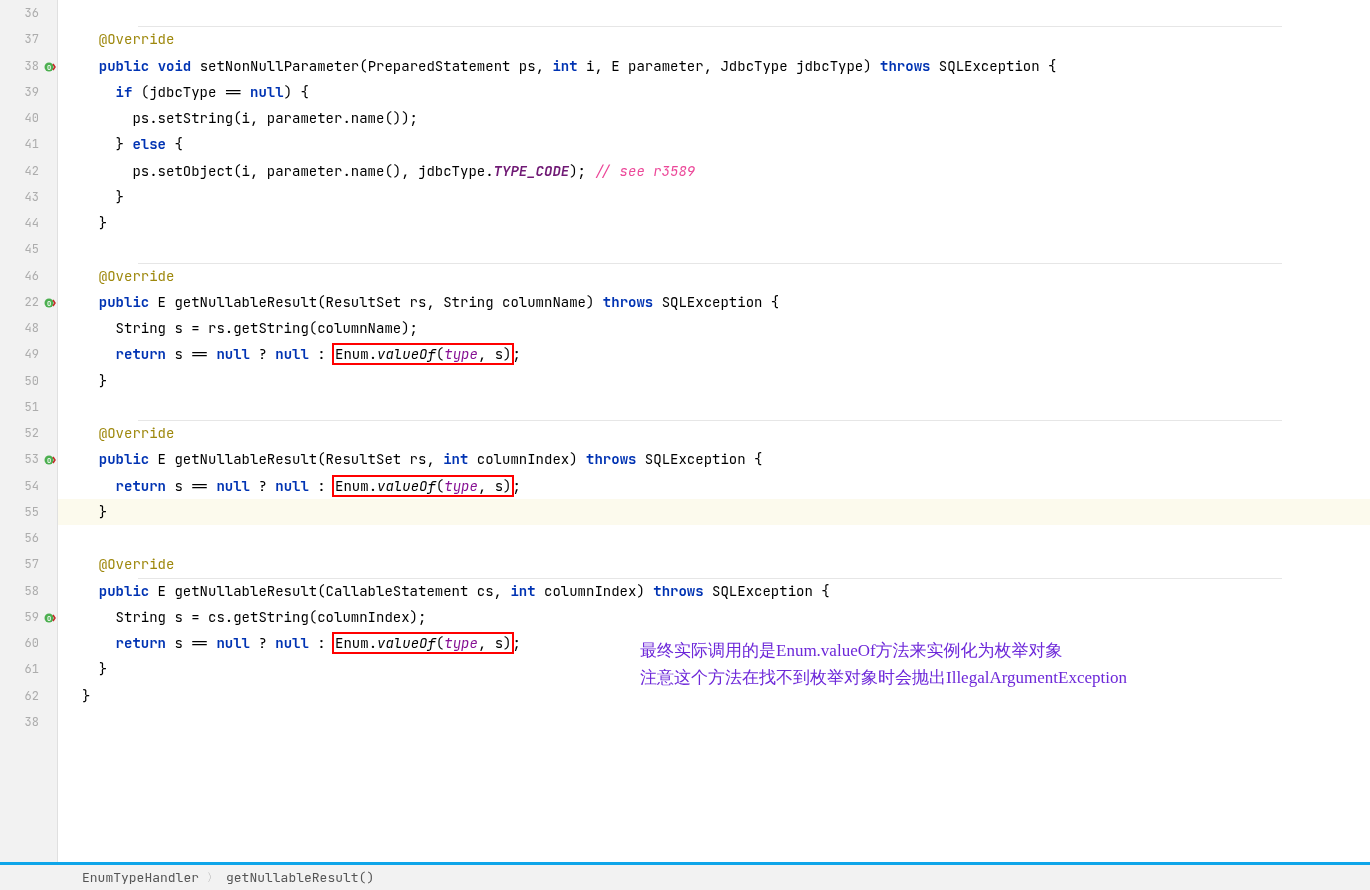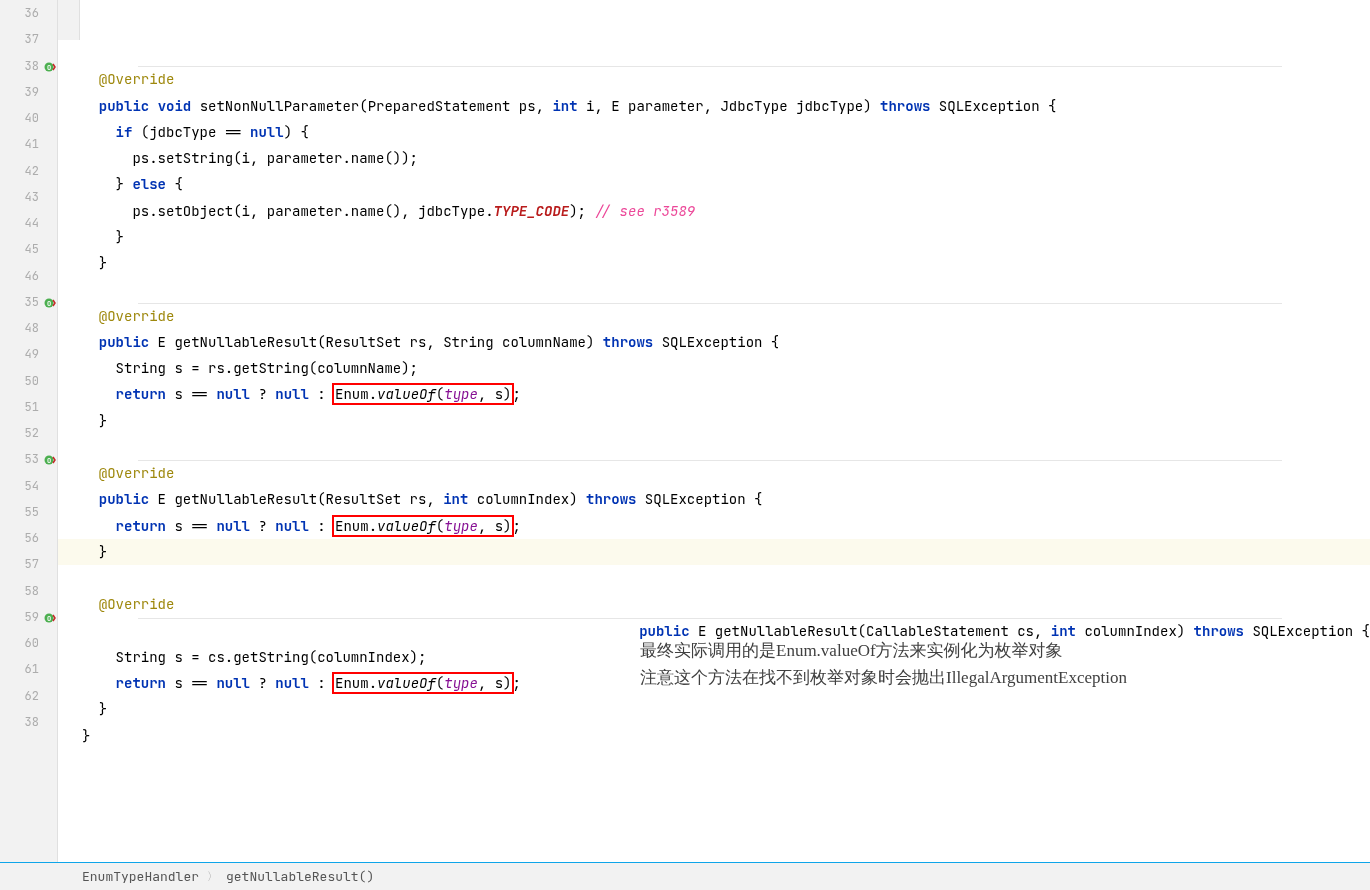--- a/index.html
+++ b/index.html
@@ -2,33 +2,33 @@
 <html><head>
 <meta charset="utf-8">
 <style>
 * { margin:0; padding:0; box-sizing:border-box; }
 body { font-family:"JetBrains Mono","Consolas",monospace; font-size:14px; background:#fff; color:#000; overflow:hidden; }
 .editor { display:flex; height:862px; position:relative; }
 .gutter { width:58px; background:#f2f2f2; border-right:1px solid #e0e0e0; flex-shrink:0; text-align:right; padding-right:18px; color:#adadad; position:relative; }
 .gutter-line { height:26.25px; line-height:26.25px; font-size:12px; }
 .marker-col { position:absolute; top:0; left:58px; width:22px; height:100%; background:#f2f2f2; border-right:1px solid #e0e0e0; }
 .marker { position:absolute; left:3px; width:14px; height:14px; }
-.code-area { flex:1; padding-left:24px; position:relative; background:#fff;margin-top:40px; }
+.code-area { flex:1; padding-left:24px; position:relative; background:#fff; }
 .code-line { height:26.25px; line-height:26.25px; white-space:pre; position:relative; }
 .kw { color:#0033b3; font-weight:bold; }
 .ann { color:#9e880d; }
 .field { color:#871094; font-style:italic; }
-.const { color:#b91c1c; font-style:italic; font-weight:bold; }
+.const { color:#701a75; font-style:italic; font-weight:bold; }
 .method-italic { font-style:italic; }
 .comment { color:#ec4899; font-style:italic; }
 .caret-line { background:#fcfaed; position:absolute; left:0; right:0; height:26.25px; }
 .red-box { border:2px solid #ff0000; padding:0 1px; margin:0 -2px; }
-.breadcrumb { position:absolute; bottom:0; left:0; right:0; height:28px; background:#f2f2f2; border-top:1px solid #0ea5e9; display:flex; align-items:center; padding-left:82px; font-size:13px; color:#555; }
+.breadcrumb { position:absolute; bottom:0; left:0; right:0; height:28px; background:#f2f2f2; border-top:3px solid #0ea5e9; display:flex; align-items:center; padding-left:82px; font-size:13px; color:#555; }
 .breadcrumb-sep { margin:0 8px; color:#aaa; font-size:11px; }
-.annot { position:absolute; color:#404040; font-family:"SimSun","Songti SC",serif; font-size:17px; line-height:1.6; }
+.annot { position:absolute; color:#6d28d9; font-family:"SimSun","Songti SC",serif; font-size:17px; line-height:1.6; }
 .fold { position:absolute; color:#c0c0c0; font-size:10px; width:10px; text-align:center; }
 .sep-line { position:absolute; left:80px; right:88px; height:1px; background:#e6e6e6; }
 svg.ico { width:12px; height:12px; }
 .bulb { position:absolute; width:14px; height:14px; }
 </style>
 </head>
 <body>
 
 <div class="editor">
   <div class="gutter">
@@ -41,21 +41,21 @@
           <path d="M9 9 L11 6 L9 3" stroke="#c62828" stroke-width="1.5" fill="none"></path>
         </svg></div>
       <div class="gutter-line">39</div>
       <div class="gutter-line">40</div>
       <div class="gutter-line">41</div>
       <div class="gutter-line">42</div>
       <div class="gutter-line">43</div>
       <div class="gutter-line">44</div>
       <div class="gutter-line">45</div>
       <div class="gutter-line">46</div>
-      <div class="gutter-line">35</div>
+      <div class="gutter-line">22</div>
       <div class="marker" style="top: 294.75px; left: 42px;"><svg class="ico" viewBox="0 0 12 12">
           <circle cx="5" cy="6" r="4.5" fill="#4caf50"></circle>
           <text x="5" y="9" font-size="7" fill="#fff" text-anchor="middle" font-weight="bold">O</text>
           <path d="M9 9 L11 6 L9 3" stroke="#c62828" stroke-width="1.5" fill="none"></path>
         </svg></div>
       <div class="gutter-line">48</div>
       <div class="gutter-line">49</div>
       <div class="gutter-line">50</div>
       <div class="gutter-line">51</div>
       <div class="gutter-line">52</div>
@@ -140,21 +140,21 @@
       <div class="code-line" style="position: relative;"></div>
       <div class="sep-line" style="top: 420px;"></div>
       <div class="code-line" style="position: relative;">  <span class="ann">@Override</span></div>
       <div class="code-line" style="position: relative;">  <span class="kw">public</span> E getNullableResult(ResultSet rs, <span class="kw">int</span> columnIndex) <span class="kw">throws</span> SQLException {</div>
       <div class="caret-line" style="top: 498.75px;"></div>
       <div class="code-line" style="position: relative;">    <span class="kw">return</span> s == <span class="kw">null</span> ? <span class="kw">null</span> : <span class="red-box">Enum.<span class="method-italic">valueOf</span>(<span class="field">type</span>, s)</span>;</div>
       <div class="code-line" style="position: relative;">  }</div>
       <div class="code-line" style="position: relative;"></div>
       <div class="sep-line" style="top: 577.5px;"></div>
       <div class="code-line" style="position: relative;">  <span class="ann">@Override</span></div>
-      <div class="code-line" style="position: relative; text-align: right;">  <span class="kw">public</span> E getNullableResult(CallableStatement cs, <span class="kw">int</span> columnIndex) <span class="kw">throws</span> SQLException {</div>
+      <div class="code-line" style="position: relative;">  <span class="kw">public</span> E getNullableResult(CallableStatement cs, <span class="kw">int</span> columnIndex) <span class="kw">throws</span> SQLException {</div>
       <div class="code-line" style="position: relative;">    String s = cs.getString(columnIndex);</div>
       <div class="code-line" style="position: relative;">    <span class="kw">return</span> s == <span class="kw">null</span> ? <span class="kw">null</span> : <span class="red-box">Enum.<span class="method-italic">valueOf</span>(<span class="field">type</span>, s)</span>;</div>
       <div class="code-line" style="position: relative;">  }</div>
       <div class="code-line" style="position: relative;">}</div>
     </div>
   <div class="annot" style="top:637px;left:640px;">
     <div>最终实际调用的是Enum.valueOf方法来实例化为枚举对象</div>
     <div>注意这个方法在找不到枚举对象时会抛出IllegalArgumentException</div>
   </div>
 </div>

